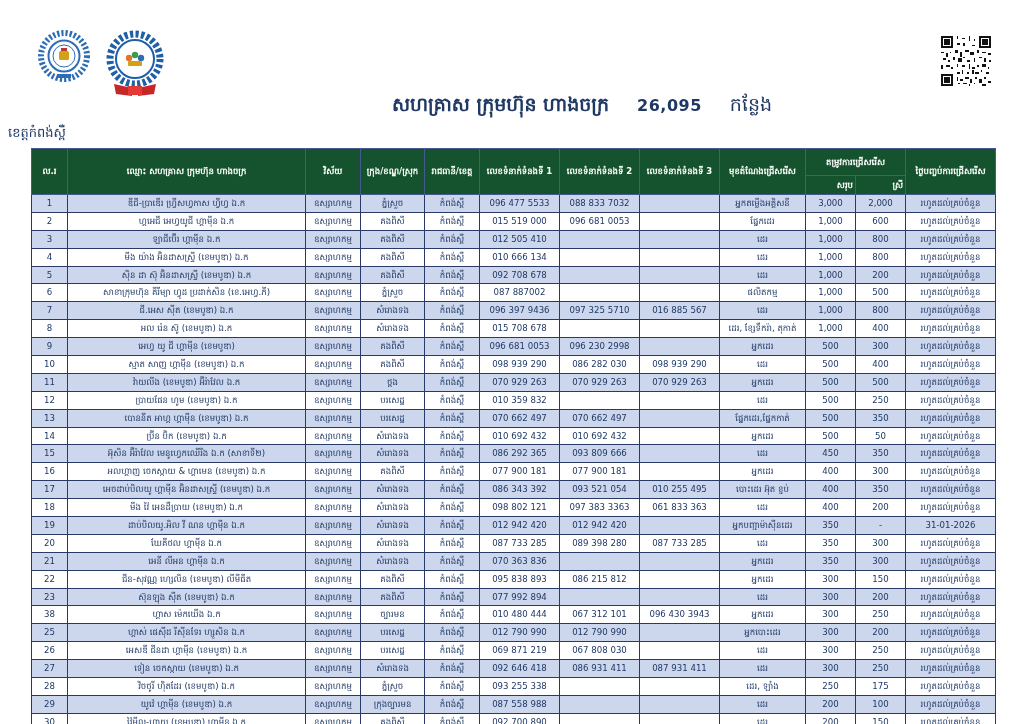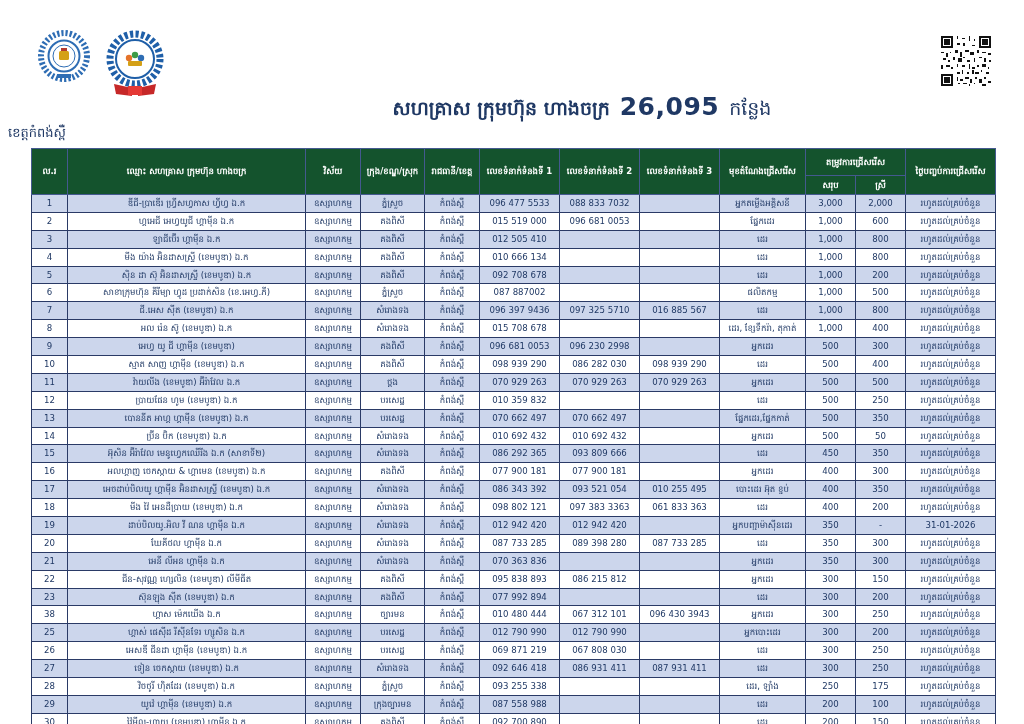--- a/index.html
+++ b/index.html
@@ -1,35 +1,35 @@
 <!DOCTYPE html>
 <html><head>
 <meta charset="utf-8">
 <style>
   html,body{margin:0;padding:0;background:#ffffff;}
   .page{position:relative;width:1024px;height:724px;background:#fff;overflow:hidden;
         font-family:"DejaVu Sans","Liberation Sans",sans-serif;}
   
   .logo-wrap{position:absolute;top:28px;left:36px;display:flex;gap:10px;align-items:flex-start;}
   .title-row{position:absolute;top:92px;left:170px;right:30px;display:flex;justify-content:center;
-             align-items:baseline;gap:10px;white-space:nowrap;}
+             align-items:baseline;gap:28px;white-space:nowrap;}
   .title-main{font-size:19px;font-weight:bold;color:#1f3864;}
   .title-highlight{font-size:19px;font-weight:bold;color:#f2b211;}
-  .title-count{font-size:25px;font-weight:bold;color:#1f3864;letter-spacing:.5px;}
+  .title-count{font-size:16px;font-weight:bold;color:#1f3864;letter-spacing:.5px;}
   .title-unit{font-size:19px;font-weight:normal;color:#1f3864;}
   .subtitle{position:absolute;top:124px;left:8px;width:1024px;text-align:left;
             font-size:13px;color:#1f3864;}
   .qr{position:absolute;top:36px;left:941px;width:50px;height:50px;}
   
   table.jobs{position:absolute;top:148px;left:31px;width:964px;border-collapse:collapse;
              table-layout:fixed;}
   table.jobs th{background:#14532d;color:#ffffff;font-size:8.5px;font-weight:bold;
                 border:1px solid #44598f;padding:1px 2px;line-height:1.25;}
   table.jobs thead tr.h1 th{height:24px;}
-  table.jobs thead tr.h2 th{height:16px;}
+  table.jobs thead tr.h2 th{height:16px;text-align:right;}
   table.jobs td{font-size:8.6px;color:#1f3864;border:1px solid #2a3a66;height:16.9px;
                 padding:0 3px;line-height:1.05;text-align:center;overflow:hidden;
                 white-space:nowrap;}
   table.jobs tr.alt td{background:#ccd6ec;}
   td.col-name,td.col-position{text-align:left;}
   td.col-total,td.col-female{text-align:right;padding-right:7px;}
 </style>
 </head>
 <body>
 

